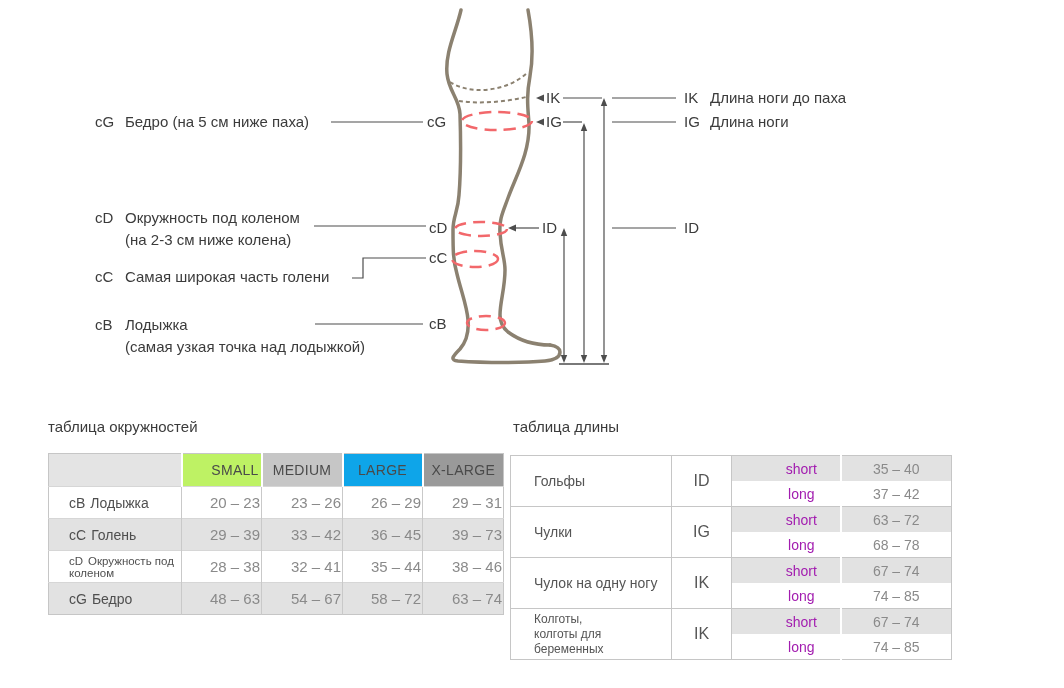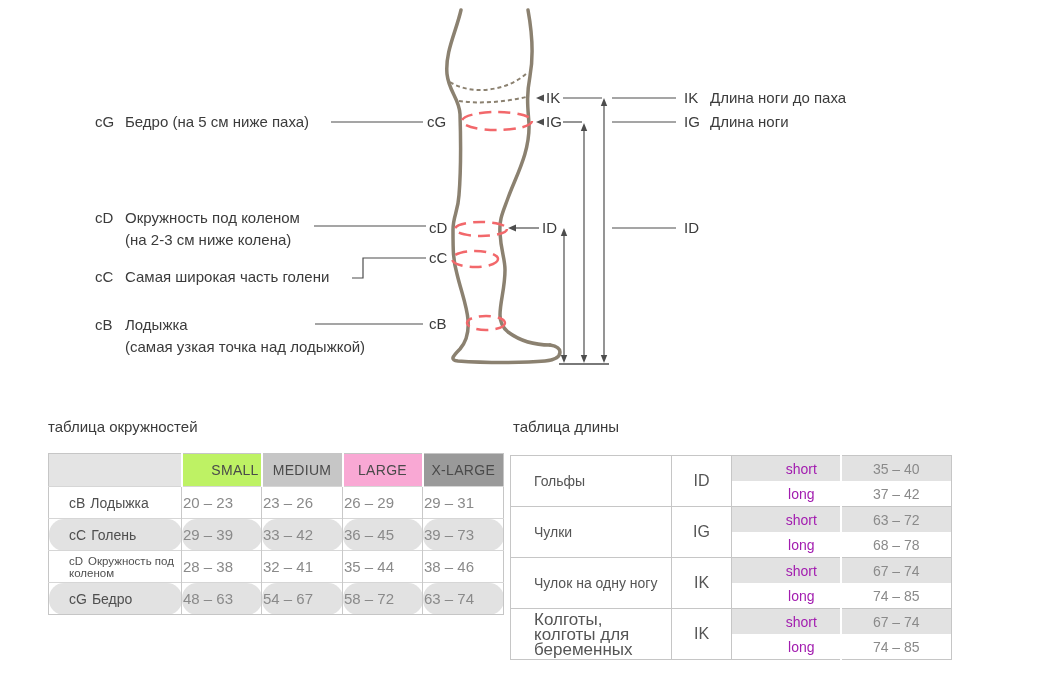--- a/index.html
+++ b/index.html
@@ -18,36 +18,36 @@
   
   .tbl-title{position:absolute;font-size:15px;color:#3b3b3b;}
   
   table{border-collapse:collapse;table-layout:fixed;}
   #circ-table{position:absolute;left:48px;top:453px;width:455px;border:1px solid #c6c6c6;}
   #circ-table th{height:30px;font-size:14px;font-weight:normal;color:#4a4a4a;
     border-left:2px solid #ffffff;letter-spacing:.3px;}
   #circ-table th.corner{background:#e4e4e4;border-left:none;}
   #circ-table th.sz-s{background:#bef264;padding-left:28px;}
   #circ-table th.sz-m{background:#c6c6c6;}
-  #circ-table th.sz-l{background:#f9a8d4;text-align:center;}
+  #circ-table th.sz-l{background:#0ea5e9;text-align:center;}
   #circ-table th.sz-xl{background:#9a9a9a;}
   #circ-table td{height:29px;border-top:1px solid #d6d6d6;}
-  #circ-table td.val{border-left:1px solid #c9c9c9;text-align:left;
+  #circ-table td.val{border-left:1px solid #c9c9c9;text-align:right;
     font-size:15px;color:#8a8a8a;}
   #circ-table td.lbl{padding-left:20px;font-size:14px;color:#4f4f4f;}
-  #circ-table tr.alt td{background:#e2e2e2;border-radius:15px;}
+  #circ-table tr.alt td{background:#e2e2e2;}
   #circ-table td.lbl .cd{margin-right:5px;}
   #circ-table tr.small-label td.lbl{font-size:11.5px;line-height:12px;}
   
   #len-table{position:absolute;left:510px;top:455px;width:441px;border:1px solid #c6c6c6;}
   #len-table td{height:23px;font-size:14px;}
   #len-table tr.grp td{border-top:1px solid #c6c6c6;}
   #len-table td.product{padding-left:23px;color:#555555;border-right:1px solid #c6c6c6;}
   #len-table td.product .l2:empty{display:none;}
-  #len-table tr.small-label td.product{font-size:17px;line-height:15px;}
+  #len-table tr.small-label td.product{font-size:12px;line-height:15px;}
   #len-table td.mcode{text-align:center;font-size:16px;color:#555555;border-right:1px solid #c6c6c6;}
   #len-table td.vtype{text-align:center;color:#a21caf;border-right:2px solid #ffffff;padding-left:32px;}
   #len-table td.range{text-align:center;color:#8a8a8a;}
   #len-table td.g{background:#e2e2e2;}
 </style>
 </head>
 <body>
 
 <div id="canvas">
 

